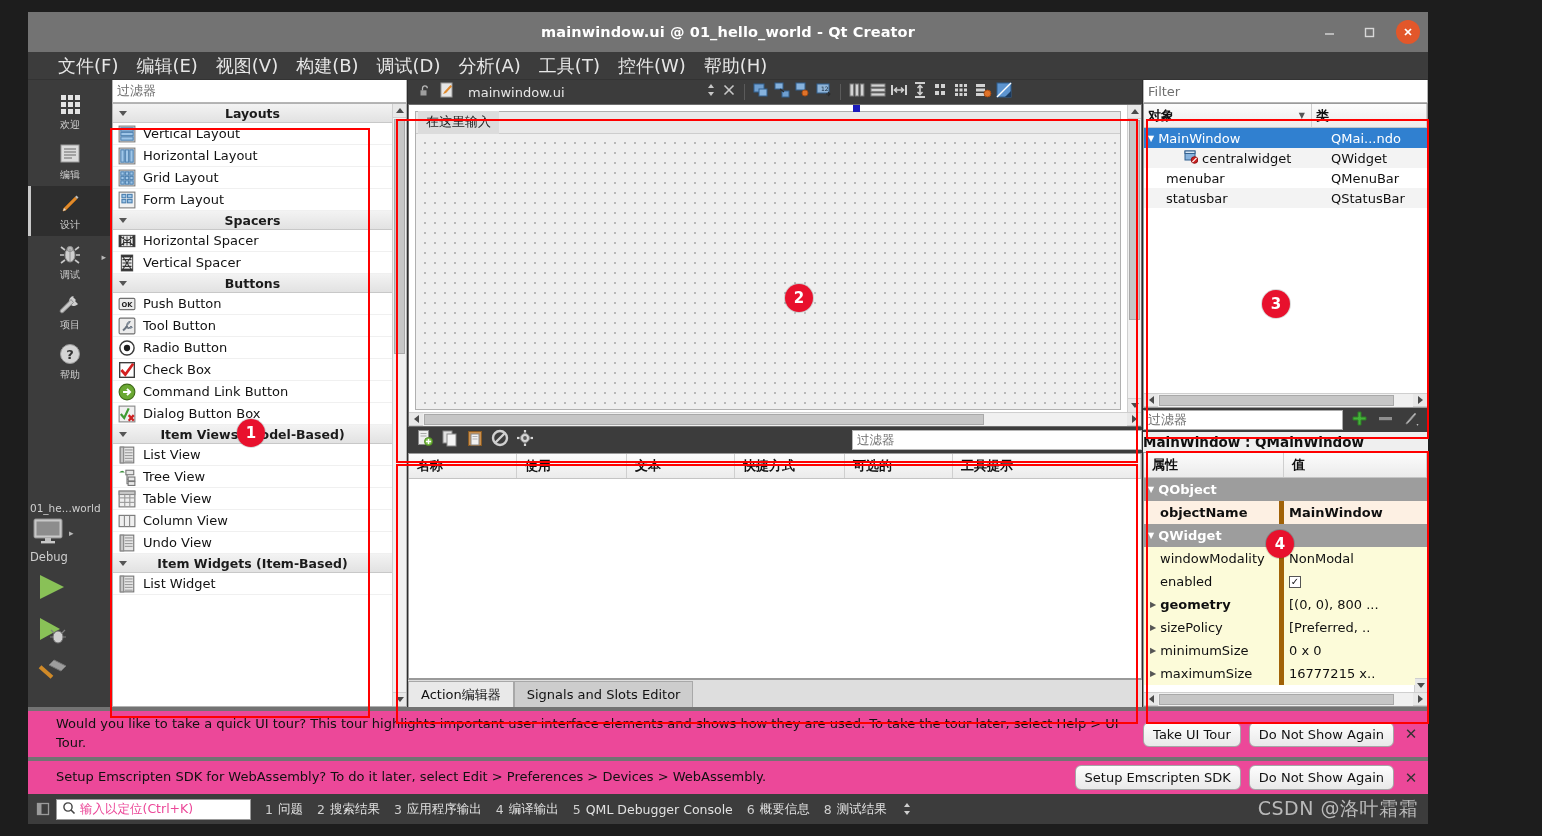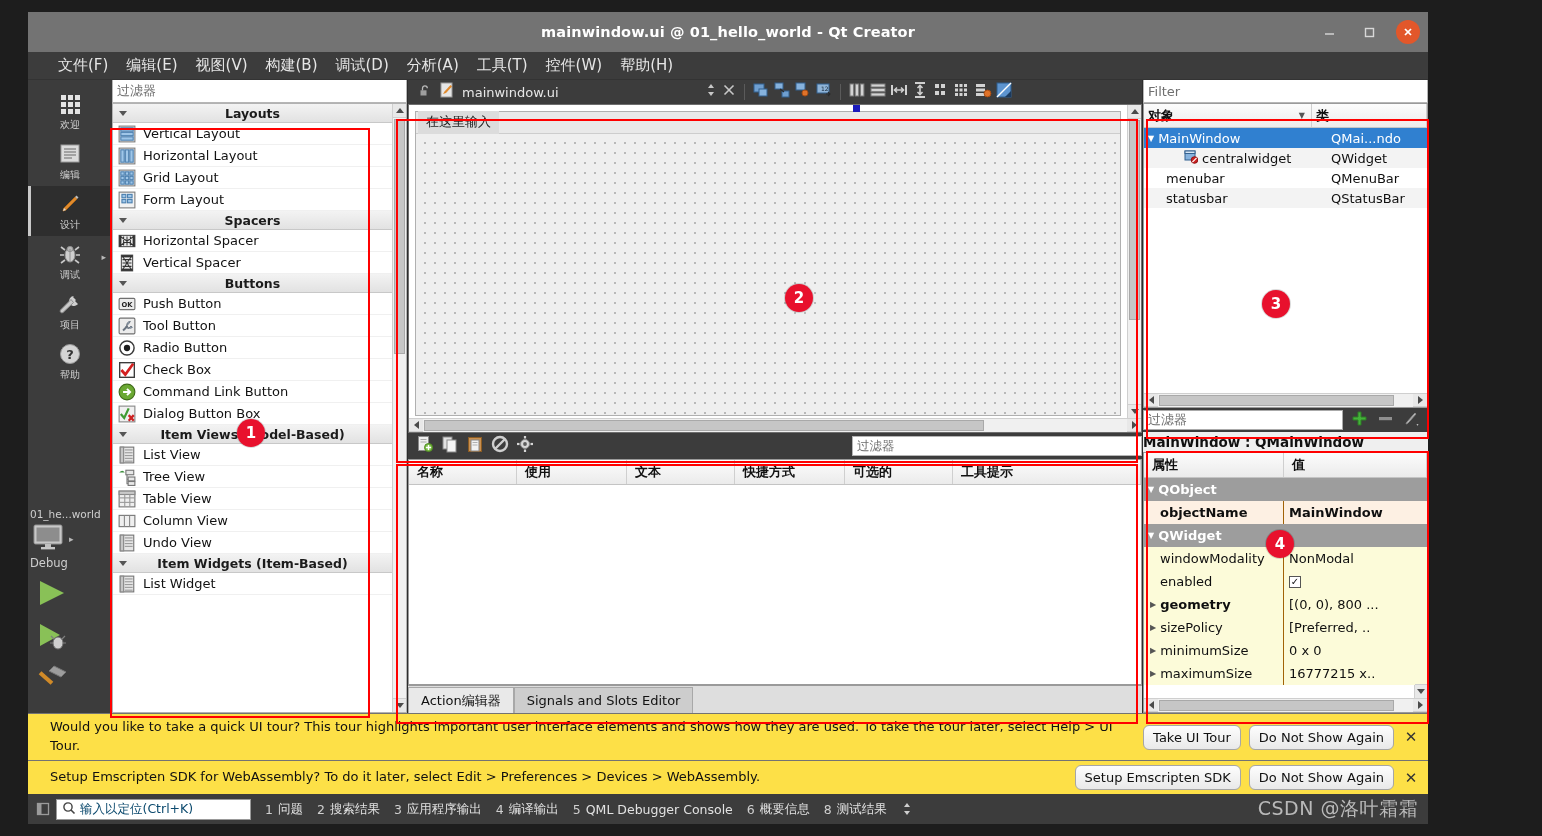--- a/index.html
+++ b/index.html
@@ -15,21 +15,21 @@
   .titlebar .title { font-size:14.5px; font-weight:bold; letter-spacing:.1px; }
   .winbtns { position:absolute; right:8px; top:0; height:40px; display:flex;
     align-items:center; gap:14px; }
   .wb { width:26px; height:26px; display:flex; align-items:center; justify-content:center;
         color:#d8d8d8; font-size:13px; }
   .wb.close { background:#e2572a; border-radius:50%; width:24px; height:24px; color:#fff; font-size:14px; }
 
   
   .menubar { height:28px; background:#3c3c3c; display:flex; align-items:center;
     padding-left:30px; gap:18px; flex:none; border-bottom:1px solid #333; }
-  .menubar .mi { color:#e6e6e6; font-size:15px; white-space:nowrap; }
+  .menubar .mi { color:#e6e6e6; font-size:18px; white-space:nowrap; }
 
   
   .body { flex:1; display:flex; min-height:0; }
 
   
   .modebar { width:84px; background:#3c3c3c; flex:none; display:flex; flex-direction:column;
     align-items:center; padding-top:6px; position:relative; }
   .mode { width:84px; padding:5px 0 4px; display:flex; flex-direction:column; align-items:center;
     gap:1px; position:relative; }
   .mode.active { background:#2e2e2e; }
@@ -66,21 +66,21 @@
   .sbar-arrow { height:14px; display:flex; align-items:center; justify-content:center;
     background:#e8e8e8; border-bottom:1px solid #cfcfcf; }
   .sbar-arrow.bot { border-bottom:none; border-top:1px solid #cfcfcf; position:absolute; bottom:0; left:0; right:0; }
   .tri-up { width:0;height:0;border-left:4px solid transparent;border-right:4px solid transparent;border-bottom:5px solid #4a4a4a; }
   .tri-dn { width:0;height:0;border-left:4px solid transparent;border-right:4px solid transparent;border-top:5px solid #4a4a4a; }
 
   
   .center { flex:1; min-width:0; display:flex; flex-direction:column; background:#3c3c3c; }
   .edtoolbar { height:24px; background:#3c3c3c; display:flex; align-items:center; flex:none; }
   .ed-file { display:flex; align-items:center; gap:7px; padding-left:10px; width:286px; flex:none; }
-  .ed-file .name { color:#e7e7e7; font-size:13px; }
+  .ed-file .name { color:#e7e7e7; font-size:13px;margin-left:6px; }
   .tb-icons { display:flex; align-items:center; gap:3px; padding-left:10px; }
   .tbsep { width:1px; height:16px; background:#5b5b5b; margin:0 4px; }
 
   .formarea { flex:1; min-height:0; display:flex; flex-direction:column; padding:0; }
   .formwrap { flex:1; min-height:0; background:#ffffff; border:1px solid #6e6e6e;
     margin:0; display:flex; flex-direction:column; position:relative; }
   .canvasrow { flex:1; min-height:0; display:flex; }
   .canvascol { flex:1; min-width:0; display:flex; flex-direction:column; position:relative; background:#fff; }
   .formwin { position:absolute; left:6px; top:6px; right:6px; bottom:2px; background:#efefef;
     border:1px solid #b0b0b0; display:flex; flex-direction:column; }
@@ -132,44 +132,44 @@
   .objfilterrow .fb { flex:1; height:20px; background:#fff; border:1px solid #aaa; margin:0 0 0 0;
     display:flex; align-items:center; padding-left:4px; color:#6f6f6f; font-size:13px; }
   .objfilterrow .tools { display:flex; align-items:center; gap:9px; padding:0 8px; }
 
   .propeditor { flex:1; display:flex; flex-direction:column; min-height:0; }
   .propcaption { height:20px; background:#efefef; display:flex; align-items:center;
     font-size:13.5px; color:#111; font-weight:600; flex:none; }
   .propbox { flex:1; background:#fff; border:1px solid #9a9a9a; display:flex; flex-direction:column; min-height:0; }
   .prow { height:23px; display:flex; align-items:center; font-size:13px; color:#0f0f0f; }
   .prow .pn { width:140px; flex:none; display:flex; align-items:center; gap:4px; padding-left:4px;
-    border-right:1px solid #a16207; height:100%; }
+    border-right:5px solid #a16207; height:100%; }
   .prow .pv { flex:1; display:flex; align-items:center; padding-left:5px; height:100%; overflow:hidden; white-space:nowrap; }
   .prow.group { background:#9d9d9d; color:#fff; font-weight:bold; }
   .prow.group .pn { border-right:none; width:auto; }
   .prow.obname { background:#fdf0e3; font-weight:bold; }
   .prow.yel { background:#fcfbd9; }
   .chk { width:12px; height:12px; border:1px solid #555; background:#fff; display:flex;
     align-items:center; justify-content:center; font-size:10px; color:#111; }
 
   
-  .notif { background:#fde047; border-top:1px solid #737373; display:flex; align-items:center;
-    padding:4px 8px 4px 22px; gap:8px; flex:none; }
+  .notif { background:#ec4899; border-top:4px solid #737373; display:flex; align-items:center;
+    padding:4px 8px 4px 28px; gap:8px; flex:none; }
   .notif .txt { flex:1; font-size:13px; color:#111; line-height:1.45; }
   .nbtn { border:1px solid #a6a6a6; background:linear-gradient(#fdfdfd,#e9e9e9); border-radius:6px;
     padding:4px 9px; font-size:13px; color:#111; white-space:nowrap; }
   .nclose { width:18px; text-align:center; font-size:15px; color:#333; }
 
   
   .statusbar { height:30px; background:#3c3c3c; display:flex; align-items:center; gap:0; flex:none;
     padding-left:4px; position:relative; }
   .sb-toggle { width:22px; height:22px; display:flex; align-items:center; justify-content:center; }
   .locator { width:195px; height:21px; background:#fff; border:1px solid #999; display:flex;
     align-items:center; gap:4px; padding-left:5px; margin-left:2px; }
-  .locator .ph { font-size:12.5px; color:#0c4a6e; }
+  .locator .ph { font-size:12.5px; color:#ec4899; }
   .sbitems { display:flex; align-items:center; gap:14px; margin-left:14px; }
   .sbitem { display:flex; align-items:center; gap:5px; font-size:12.5px; color:#e2e2e2; white-space:nowrap; }
   .sbitem .num { color:#cfcfcf; }
   .watermark { position:absolute; right:10px; top:50%; transform:translateY(-50%);
     font-size:19px; color:#cfcfcf; opacity:.85; letter-spacing:.5px; }
 
   
   .rbox { position:absolute; border:2.5px solid #ff0000; pointer-events:none; z-index:40; }
   .badge { position:absolute; width:28px; height:28px; border-radius:50%; background:#e8112d;
     color:#fff; font-size:15px; font-weight:bold; display:flex; align-items:center;

